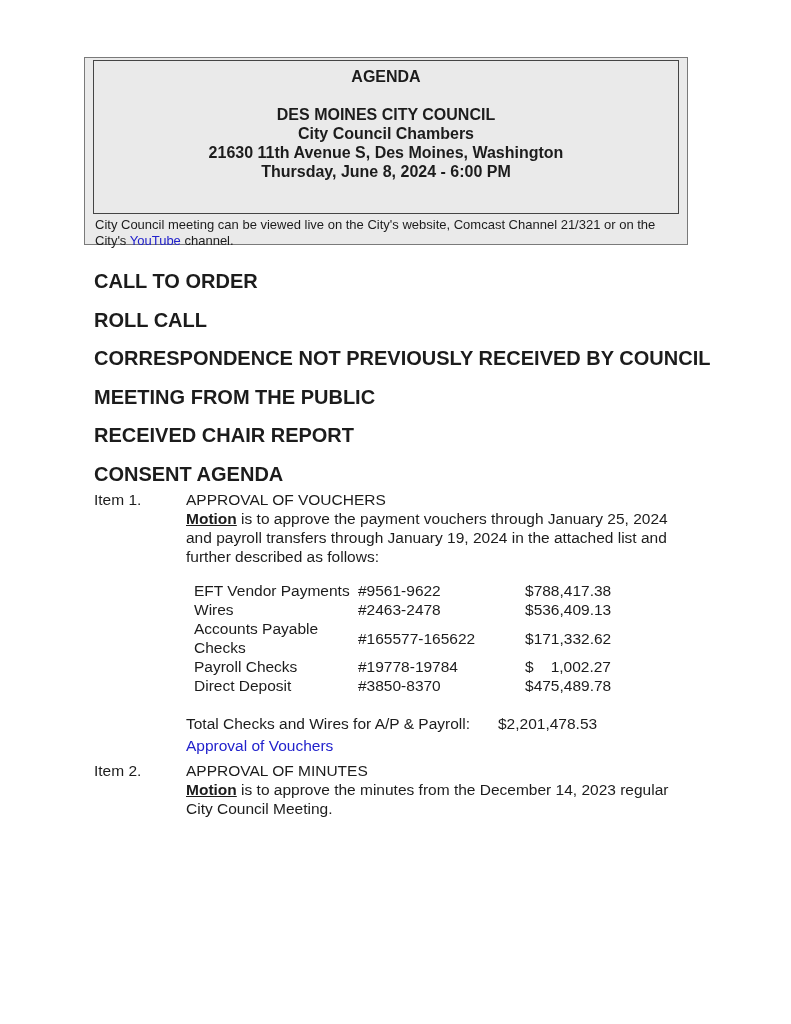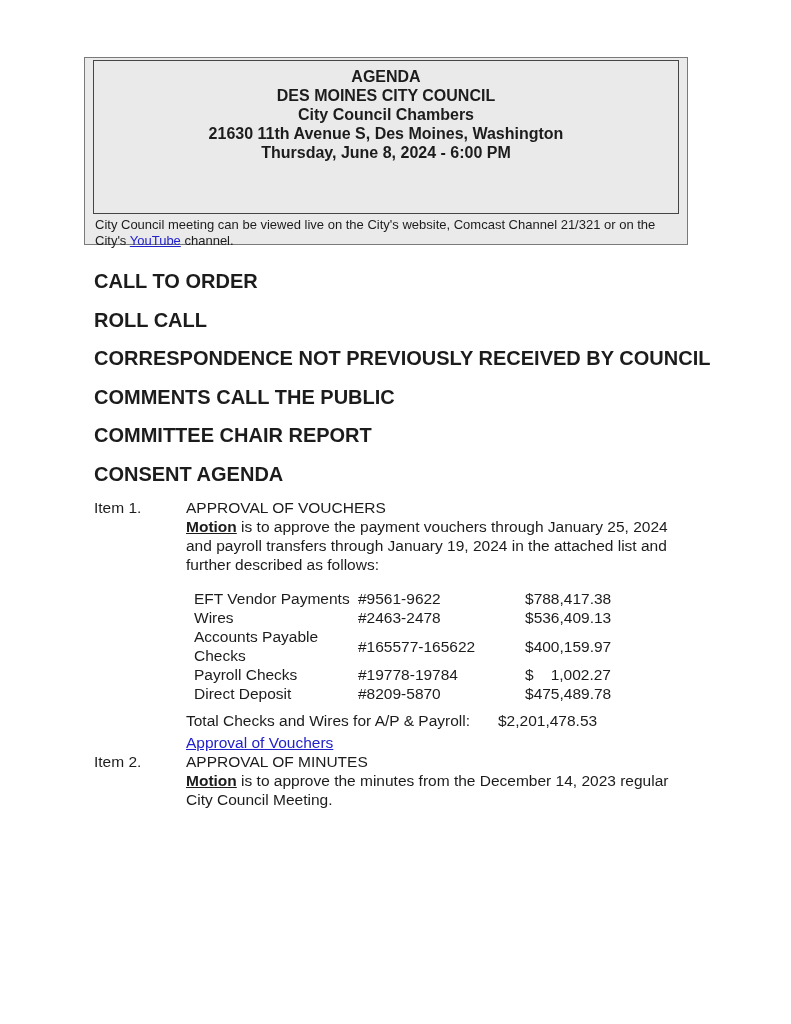--- a/index.html
+++ b/index.html
@@ -26,49 +26,48 @@
     border: 1px solid #454545;
     height: 154px;
     box-sizing: border-box;
     text-align: center;
     font-weight: bold;
     font-size: 16px;
     line-height: 19px;
     padding-top: 6px;
     overflow: hidden;
   }
-  .agenda-title { }
+  .agenda-title { margin-bottom: 19px; }
   .note {
     font-size: 13px;
     line-height: 16px;
     padding: 3px 2px 0 2px;
     font-weight: normal;
   }
   a.link, .link {
     color: var(--link-color, #2222cc);
-    text-decoration: underline;
     cursor: pointer;
   }
 
   
   .content {
     position: absolute; left: 94px; top: 272px; width: 660px;
     font-size: 15.5px; line-height: 19px;
   }
   .section-heading {
     font-weight: bold;
     font-size: 20px;
     line-height: 19px;
     margin: 0 0 19.5px 0;
     white-space: nowrap;
   }
-  .section-heading.last { margin-bottom: 14px; }
+  .section-heading.last { margin-bottom: 6px; }
 
   .item { display: flex; align-items: flex-start; }
-  .item + .item { }
+  .item + .item { margin-top: 6px; }
   .item-label { width: 92px; flex: none; }
   .item-body { width: 494px; }
   .item-title { line-height: 19px; }
   .para { line-height: 19px; }
   .motion { font-weight: bold; text-decoration: underline; }
 
   table.vouchers {
     border-collapse: collapse;
     margin: 15.5px 0 0 8px;
   }
@@ -76,21 +75,21 @@
     padding: 0;
     vertical-align: middle;
     line-height: 19px;
     font-size: 15.5px;
   }
   td.v-desc  { width: 164px; box-sizing: border-box; padding-right: 39px; }
   td.v-range { width: 167px; }
   td.v-amount { width: 120px; }
   .amt { display: flex; justify-content: space-between; width: 86px; }
 
-  .total-row { margin-top: 8px; display: flex; }
+  .total-row { margin-top: 19px; display: flex; }
   .total-label { width: 312px; flex: none; }
   .link-row { margin-top: 3px; }
 
   .page-footer {
     position: absolute; top: 1036px; right: 31px;
     font-size: 15px; line-height: 18px;
   }
 </style>
 </head>
 <body>
@@ -107,22 +106,22 @@
     <span>City Council meeting can be viewed live on the City's website, Comcast Channel 21/321 or on the City's </span><a class="link">YouTube</a><span> channel.</span>
   </div>
 </div>
 
 <div class="content">
 
   <div>
     <div class="section-heading">CALL TO ORDER</div>
     <div class="section-heading">ROLL CALL</div>
     <div class="section-heading">CORRESPONDENCE NOT PREVIOUSLY RECEIVED BY COUNCIL</div>
-    <div class="section-heading">COMMENTS CALL THE PUBLIC</div>
-    <div class="section-heading">COMMITTEE CHAIR REPORT</div>
+    <div class="section-heading">MEETING FROM THE PUBLIC</div>
+    <div class="section-heading">RECEIVED CHAIR REPORT</div>
     <div class="section-heading last">CONSENT AGENDA</div>
   </div>
 
   <div class="item">
     <div class="item-label">Item 1.</div>
     <div class="item-body">
       <div class="item-title">APPROVAL OF VOUCHERS</div>
       <div class="para"><span class="motion">Motion</span><span> is to approve the payment vouchers through January 25, 2024 and payroll transfers through January 19, 2024 in the attached list and further described as follows:</span></div>
 
       <table class="vouchers">
@@ -146,37 +145,37 @@
                   <span>536,409.13</span>
                 </div>
             </td>
           </tr>
           <tr>
             <td class="v-desc">Accounts Payable Checks</td>
             <td class="v-range">#165577-165622</td>
             <td class="v-amount">
               <div class="amt">
                   <span>$</span>
-                  <span>400,159.97</span>
+                  <span>171,332.62</span>
                 </div>
             </td>
           </tr>
           <tr>
             <td class="v-desc">Payroll Checks</td>
             <td class="v-range">#19778-19784</td>
             <td class="v-amount">
               <div class="amt">
                   <span>$</span>
                   <span>1,002.27</span>
                 </div>
             </td>
           </tr>
           <tr>
             <td class="v-desc">Direct Deposit</td>
-            <td class="v-range">#8209-5870</td>
+            <td class="v-range">#3850-8370</td>
             <td class="v-amount">
               <div class="amt">
                   <span>$</span>
                   <span>475,489.78</span>
                 </div>
             </td>
           </tr>
         </tbody>
       </table>
 

